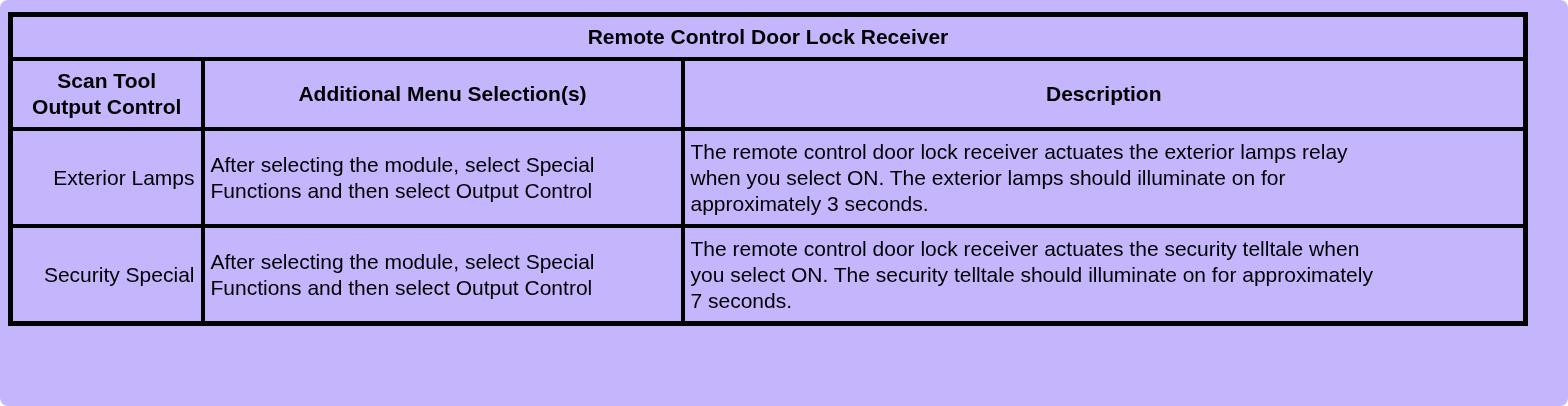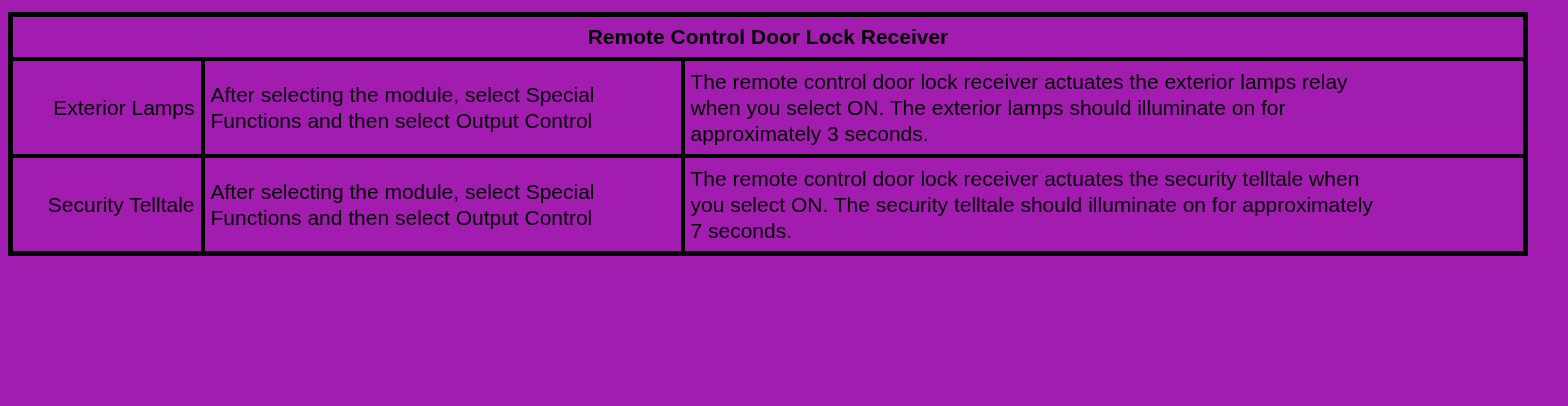--- a/index.html
+++ b/index.html
@@ -8,22 +8,23 @@
     background: #ffffff;
     width: 1568px;
     height: 406px;
     font-family: "Liberation Sans", sans-serif;
     color: #000000;
   }
   .page {
     position: relative;
     width: 1568px;
     height: 406px;
-    background: #a21caf;
+    background: #c4b5fd;
     overflow: hidden;
+    border-radius: 8px;
   }
   table.doc-table {
     position: absolute;
     left: 8px;
     top: 12px;
     border-collapse: collapse;
     table-layout: fixed;
     width: 1515px;
     border: 5px solid #000000;
   }
@@ -60,30 +61,36 @@
   <table class="doc-table">
     <colgroup>
       <col style="width:192px">
       <col style="width:480px">
       <col style="width:843px">
     </colgroup>
     <tbody>
       <tr class="title-row">
         <td class="title-cell" colspan="3">Remote Control Door Lock Receiver</td>
       </tr>
+      <tr class="header-row">
+        <td class="hdr-col1">Scan Tool
+Output Control</td>
+        <td>Additional Menu Selection(s)</td>
+        <td>Description</td>
+      </tr>
       <tr class="row-1">
         <td class="cell-control">Exterior Lamps</td>
         <td class="cell-menu">After selecting the module, select Special
 Functions and then select Output Control</td>
         <td class="cell-description">The remote control door lock receiver actuates the exterior lamps relay
 when you select ON. The exterior lamps should illuminate on for
 approximately 3 seconds.</td>
       </tr>
       <tr class="row-3">
-        <td class="cell-control">Security Telltale</td>
+        <td class="cell-control">Security Special</td>
         <td class="cell-menu">After selecting the module, select Special
 Functions and then select Output Control</td>
         <td class="cell-description">The remote control door lock receiver actuates the security telltale when
 you select ON. The security telltale should illuminate on for approximately
 7 seconds.</td>
       </tr>
     </tbody>
   </table>
 </div>
 

